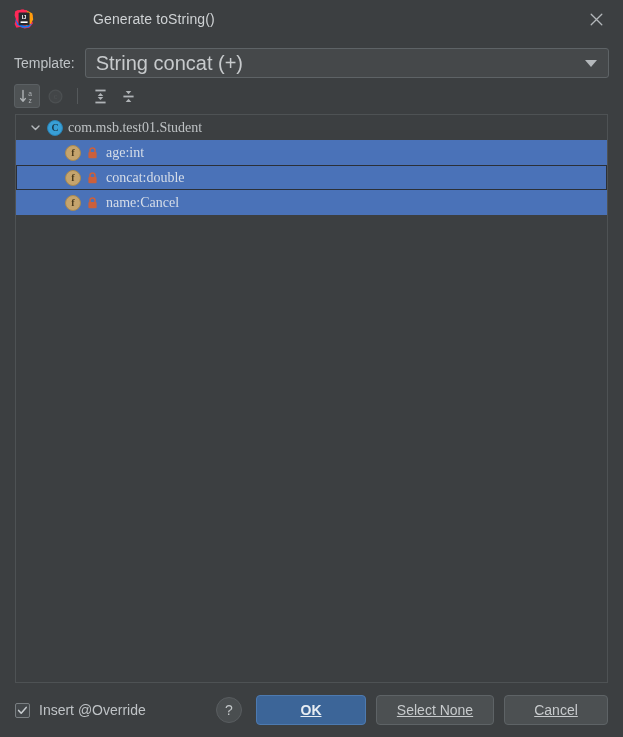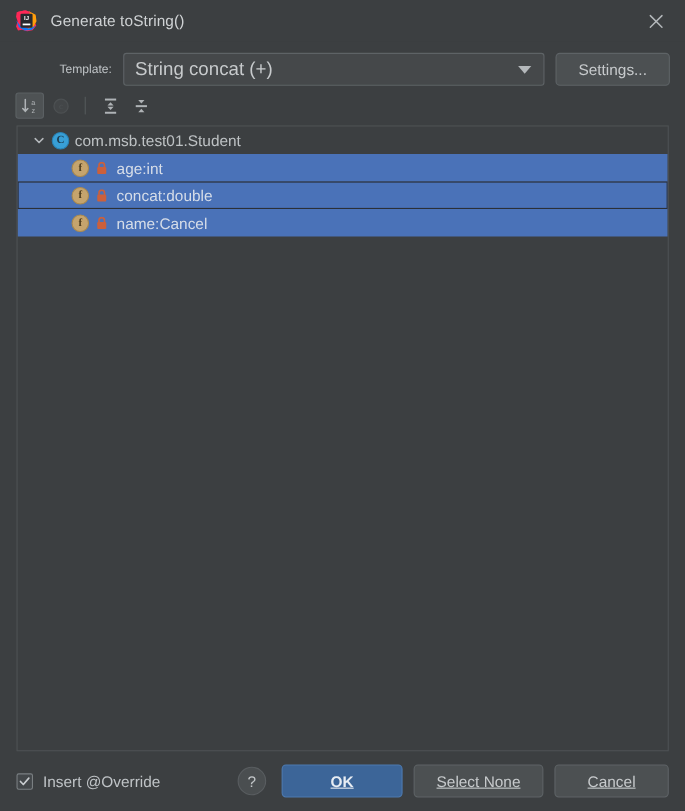--- a/index.html
+++ b/index.html
@@ -28,20 +28,21 @@
 
   
   .titlebar {
     position: relative;
     height: 38px;
     flex: 0 0 38px;
     display: flex;
     align-items: center;
     padding: 0 0 0 14px;
     background: #3C3F41;
+    gap: 47px;
   }
 
   .app-logo {
     width: 20px;
     height: 20px;
     position: relative;
     flex: 0 0 20px;
     margin-right: 12px;
   }
 
@@ -68,42 +69,41 @@
   
   .template-row {
     flex: 0 0 auto;
     display: flex;
     align-items: center;
     padding: 8px 14px 0 14px;
     height: 42px;
   }
 
   .template-label {
-    font-size: 11px;
+    font-size: 14px;
     color: #BFC3C6;
     margin-right: 10px;
     white-space: nowrap;
-    margin-left: 40px;
   }
 
   .combobox {
     flex: 1 1 auto;
     height: 30px;
     background: #45484A;
     border: 1px solid #5E6366;
     border-radius: 3px;
     display: flex;
     align-items: center;
     padding: 0 8px 0 10px;
     cursor: pointer;
     position: relative;
     min-width: 0;
   }
   .combobox-value {
-    font-size: 17px;
+    font-size: 20px;
     color: #C7CACC;
     flex: 1 1 auto;
     overflow: hidden;
     white-space: nowrap;
     text-overflow: ellipsis;
   }
   .combobox-arrow {
     flex: 0 0 auto;
     width: 0;
     height: 0;
@@ -238,21 +238,21 @@
   .icon-lock {
     width: 13px;
     height: 14px;
     flex: 0 0 13px;
     margin-right: 7px;
     display: flex;
     align-items: center;
     justify-content: center;
   }
 
-  .node-label { line-height: 1; }
+  .node-label { line-height: 1; font-family: Liberation Serif, serif; }
 
   
   .bottom-bar {
     flex: 0 0 auto;
     height: 54px;
     display: flex;
     align-items: center;
     padding: 0 15px;
   }
 
@@ -353,21 +353,20 @@
       </svg>
     </div>
   </div>
 
   <div class="template-row">
     <div class="template-label">Template:</div>
     <div class="combobox">
       <div class="combobox-value">String concat (+)</div>
       <div class="combobox-arrow"></div>
     </div>
-    <button class="settings-btn">Settings...</button>
   </div>
 
   <div class="toolbar">
     <div class="tool-btn selected">
       <svg width="17" height="17" viewBox="0 0 17 17">
         <path d="M4 2.5 L4 13.2 M4 13.2 L1.7 10.6 M4 13.2 L6.3 10.6" stroke="#AFB3B6" stroke-width="1.4" fill="none" stroke-linecap="round" stroke-linejoin="round"></path>
         <text x="11.2" y="7.6" font-family="Liberation Sans, sans-serif" font-size="6.6" fill="#AFB3B6" text-anchor="middle">a</text>
         <text x="11.2" y="14.6" font-family="Liberation Sans, sans-serif" font-size="6.6" fill="#AFB3B6" text-anchor="middle">z</text>
       </svg>
     </div>

